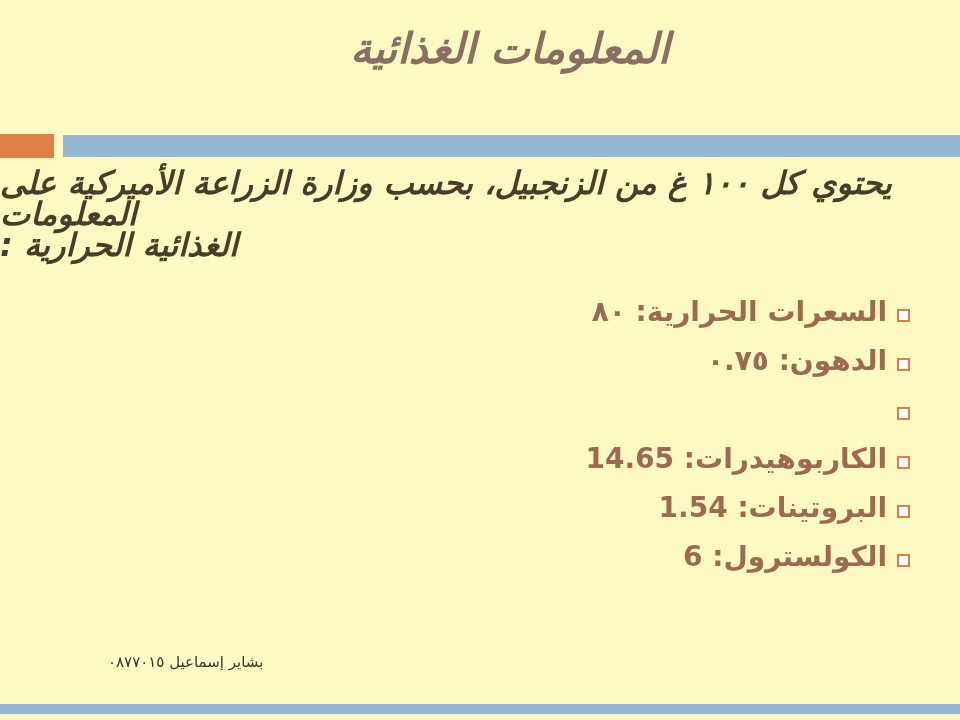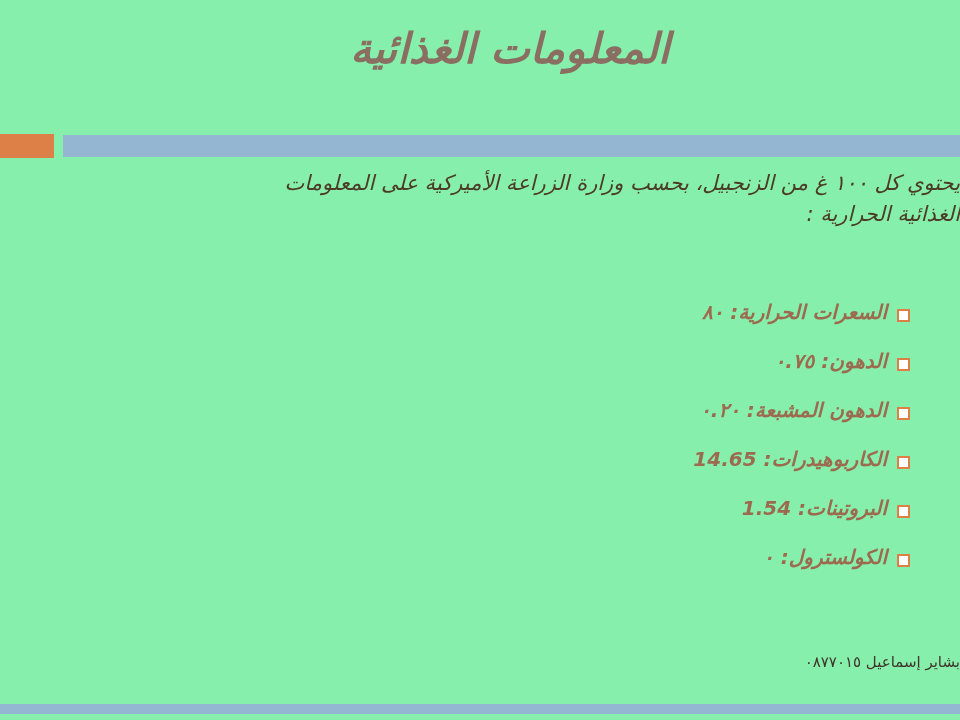--- a/index.html
+++ b/index.html
@@ -1,19 +1,19 @@
 <!DOCTYPE html>
 <html lang="ar"><head>
 <meta charset="utf-8">
 <style>
   html,body { margin:0; padding:0; background:#ffffff; }
   .slide {
     position:relative;
     width:960px; height:720px;
-    background:#86efac;
+    background:#fef9c3;
     overflow:hidden;
     font-family:"DejaVu Sans", sans-serif;
   }
 
   
   .title {
     position:absolute; top:24px; left:0; right:0;
     padding-left:60px;                 
     text-align:center; direction:rtl;
     font-size:42px; font-weight:bold; font-style:italic;
@@ -22,23 +22,23 @@
   }
 
   
   .band-top { position:absolute; top:134px; left:0; width:960px; height:24px; }
   .band-orange { position:absolute; left:0; top:0; width:54px; height:24px; background:#DD8047; }
   .band-blue { position:absolute; left:63px; right:0; top:1px; height:22px; background:#94B6D2; }
 
   
   .subtitle {
     position:absolute; top:168px; left:0; right:0;
-    text-align:right; direction:rtl;
-    font-size:21px; line-height:31px;
-    font-weight:normal; font-style:italic;
+    text-align:left; direction:rtl;
+    font-size:32px; line-height:31px;
+    font-weight:bold; font-style:italic;
     color:#4C3B26;
   }
 
   
   .bullets {
     position:absolute; top:287px; right:50px;
     direction:rtl;
   }
   .bullet-row {
     display:flex; flex-direction:row; align-items:center;
@@ -46,30 +46,30 @@
   }
   .bullet-square {
     flex:0 0 auto;
     width:9px; height:9px;
     border:2px solid #DD8047;
     background:#ffffff;
     margin-left:10px;  
     margin-top:7px;
   }
   .bullet-text {
-    font-size:20px; font-weight:bold; font-style:italic;
+    font-size:28px; font-weight:bold; 
     color:#9C6A4E; white-space:nowrap;
   }
 
   
   .footer {
     position:absolute; top:653px; left:0; right:0;
     padding-left:108px;
-    text-align:right; direction:rtl;
-    font-size:15px; color:#40342B;margin-left:18px;
+    text-align:left; direction:rtl;
+    font-size:15px; color:#40342B;
   }
 
   
   .band-bottom {
     position:absolute; bottom:6px; left:0;
     width:960px; height:10px; background:#94B6D2;
   }
 </style>
 </head>
 <body>
@@ -92,33 +92,32 @@
     <div class="bullet-row">
       <span class="bullet-square"></span>
       <span class="bullet-text">السعرات الحرارية: ٨٠</span>
     </div>
     <div class="bullet-row">
       <span class="bullet-square"></span>
       <span class="bullet-text">الدهون: ٠.٧٥</span>
     </div>
     <div class="bullet-row">
       <span class="bullet-square"></span>
-      <span class="bullet-text">الدهون المشبعة: ٠.٢٠</span>
     </div>
     <div class="bullet-row">
       <span class="bullet-square"></span>
       <span class="bullet-text">الكاربوهيدرات: 14.65</span>
     </div>
     <div class="bullet-row">
       <span class="bullet-square"></span>
       <span class="bullet-text">البروتينات: 1.54</span>
     </div>
     <div class="bullet-row">
       <span class="bullet-square"></span>
-      <span class="bullet-text">الكولسترول: ٠</span>
+      <span class="bullet-text">الكولسترول: 6</span>
     </div>
   </div>
 
   <div class="footer">بشاير إسماعيل ٠٨٧٧٠١٥</div>
 
   <div class="band-bottom"></div>
 
 </div>
 
 </body></html>

